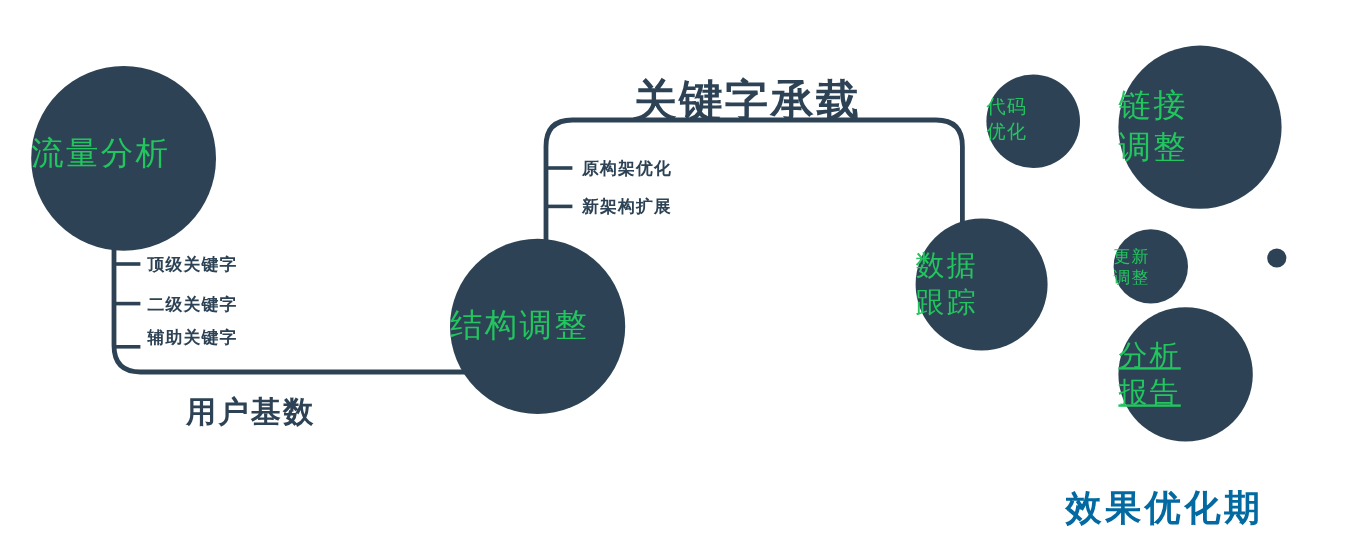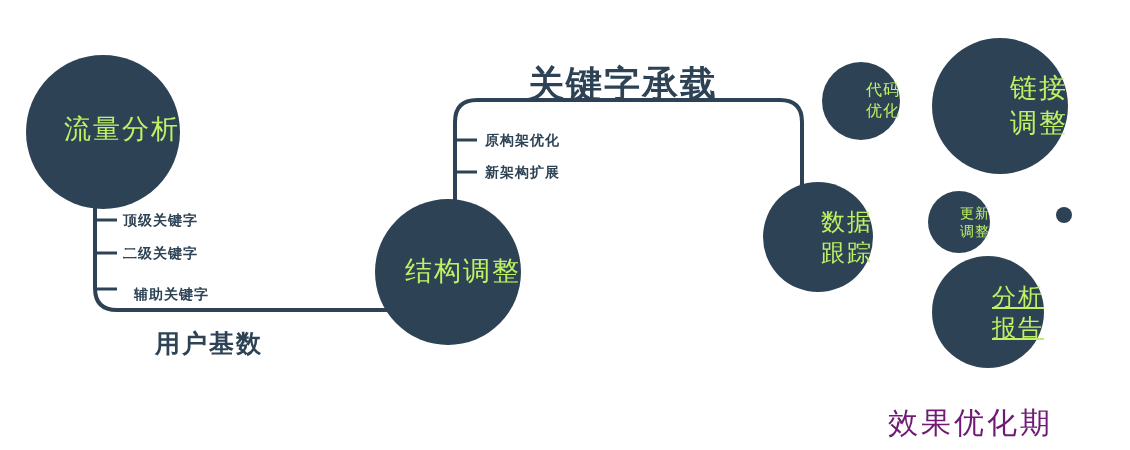--- a/index.html
+++ b/index.html
@@ -19,22 +19,22 @@
     position: absolute;
     left: 0;
     top: 0;
   }
   .node {
     position: absolute;
     border-radius: 50%;
     background: #2d4355;
     display: flex;
     align-items: center;
-    justify-content: flex-end;
-    color: #bef264;
+    justify-content: flex-start;
+    color: #22c55e;
   }
   .node-label {
     white-space: pre-line;
     text-align: center;
     line-height: 1.3;
     letter-spacing: 2px;
   }
   .node-traffic   { left: 26px;  top: 55px;  width: 154px; height: 154px; font-family: Liberation Mono, monospace; }
   .node-structure { left: 375px; top: 199px; width: 146px; height: 146px; }
   .node-datatrack { left: 763px; top: 182px; width: 110px; height: 110px; }
@@ -60,32 +60,32 @@
 
   .tick-label {
     position: absolute;
     color: #2d4355;
     font-size: 14px;
     font-weight: 700;
     letter-spacing: 1px;
   }
   .tick-1 { left: 123px; top: 212px; }
   .tick-2 { left: 123px; top: 245px; }
-  .tick-3 { left: 123px; top: 286px; margin-left: 11px; }
+  .tick-3 { left: 123px; top: 273px; }
   .tick-4 { left: 485px; top: 132px; }
   .tick-5 { left: 485px; top: 164px; }
 
   .caption {
     position: absolute;
     left: 888px;
     top: 403px;
     font-size: 30px;
-    font-weight: 400;
+    font-weight: 700;
     letter-spacing: 3px;
-    color: #701a75;
+    color: #0369a1;
   }
 </style>
 </head>
 <body>
 
 <div class="stage">
 
   <svg width="1130" height="450" viewBox="0 0 1130 450">
 
     <path d="M 95 168 L 95 288 Q 95 310 117 310 L 400 310" fill="none" stroke="#2d4355" stroke-width="4"></path>

